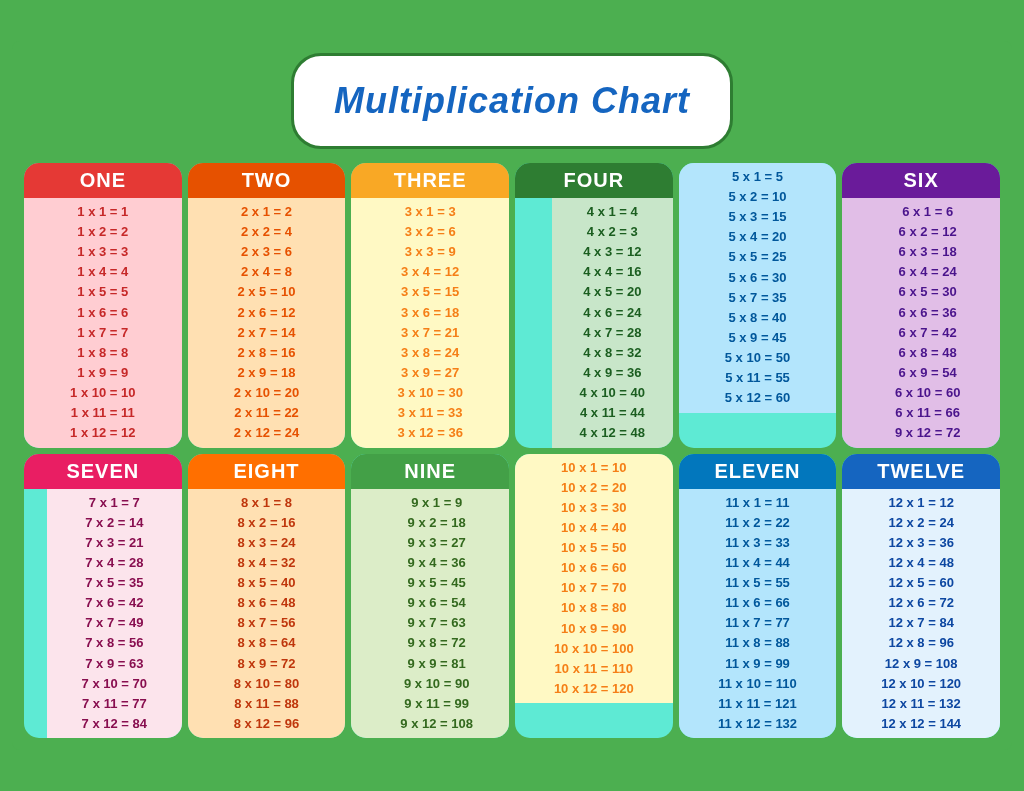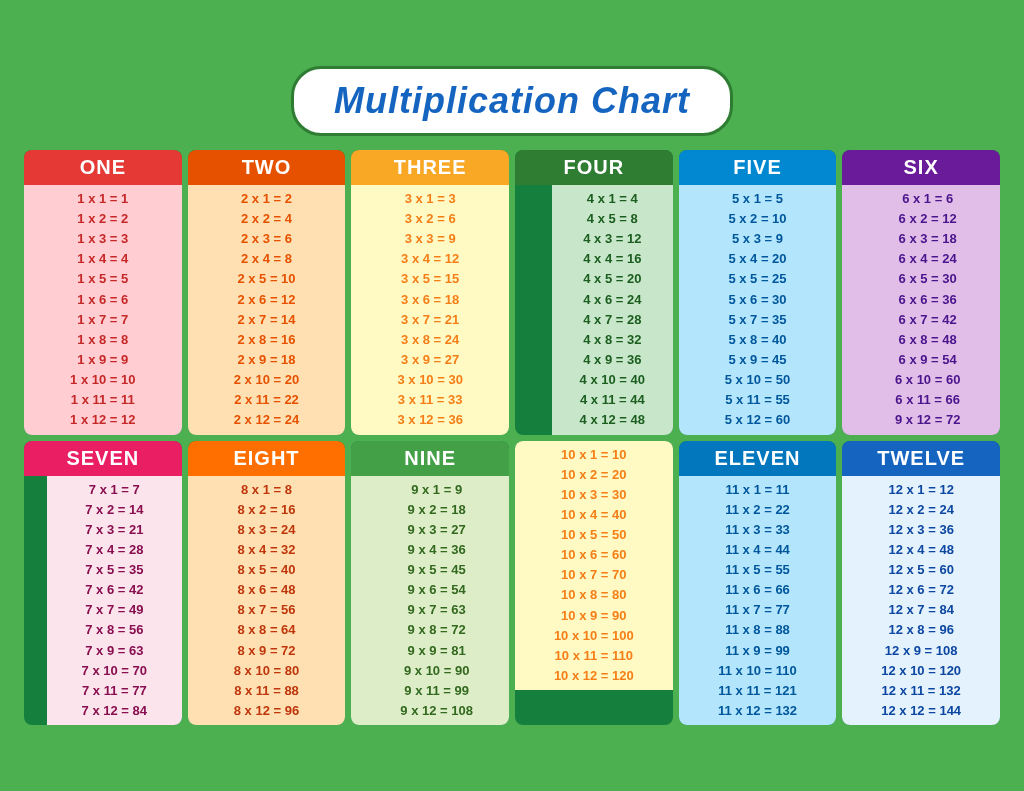--- a/index.html
+++ b/index.html
@@ -19,39 +19,39 @@
       width: 1000px;
     }
     .title-wrapper {
       display: flex;
       justify-content: center;
       margin-bottom: 14px;
     }
     .title-box {
       border: 3px solid #2e7d32;
       border-radius: 30px;
-      padding: 11px 40px;
+      padding: 24px 40px;
       background: #fff;
     }
     .title-text {
       font-size: 36px;
       font-weight: 900;
       color: #1565c0;
       font-style: italic;
       letter-spacing: 1px;
     }
     .grid {
       display: grid;
       grid-template-columns: repeat(6, 1fr);
       gap: 6px;
     }
     .col {
-      border-radius: 8px;
+      border-radius: 15px;
       overflow: hidden;
-      background: #15803d;
+      background: #5eead4;
     }
     .col-header {
       text-align: center;
       font-size: 20px;
       font-weight: 900;
       color: #fff;
       padding: 6px 2px;
       letter-spacing: 1px;
     }
     .col-body {
@@ -161,39 +161,38 @@
           <p class="txt-three">3 x 9 = 27</p>
           <p class="txt-three">3 x 10 = 30</p>
           <p class="txt-three">3 x 11 = 33</p>
           <p class="txt-three">3 x 12 = 36</p>
         </div>
       </div>
       <div class="col">
         <div class="col-header hdr-four">FOUR</div>
         <div class="col-body bg-four">
           <p class="txt-four">4 x 1 = 4</p>
-          <p class="txt-four">4 x 5 = 8</p>
+          <p class="txt-four">4 x 2 = 3</p>
           <p class="txt-four">4 x 3 = 12</p>
           <p class="txt-four">4 x 4 = 16</p>
           <p class="txt-four">4 x 5 = 20</p>
           <p class="txt-four">4 x 6 = 24</p>
           <p class="txt-four">4 x 7 = 28</p>
           <p class="txt-four">4 x 8 = 32</p>
           <p class="txt-four">4 x 9 = 36</p>
           <p class="txt-four">4 x 10 = 40</p>
           <p class="txt-four">4 x 11 = 44</p>
           <p class="txt-four">4 x 12 = 48</p>
         </div>
       </div>
       <div class="col">
-        <div class="col-header hdr-five">FIVE</div>
         <div class="col-body bg-five">
           <p class="txt-five">5 x 1 = 5</p>
           <p class="txt-five">5 x 2 = 10</p>
-          <p class="txt-five">5 x 3 = 9</p>
+          <p class="txt-five">5 x 3 = 15</p>
           <p class="txt-five">5 x 4 = 20</p>
           <p class="txt-five">5 x 5 = 25</p>
           <p class="txt-five">5 x 6 = 30</p>
           <p class="txt-five">5 x 7 = 35</p>
           <p class="txt-five">5 x 8 = 40</p>
           <p class="txt-five">5 x 9 = 45</p>
           <p class="txt-five">5 x 10 = 50</p>
           <p class="txt-five">5 x 11 = 55</p>
           <p class="txt-five">5 x 12 = 60</p>
         </div>

